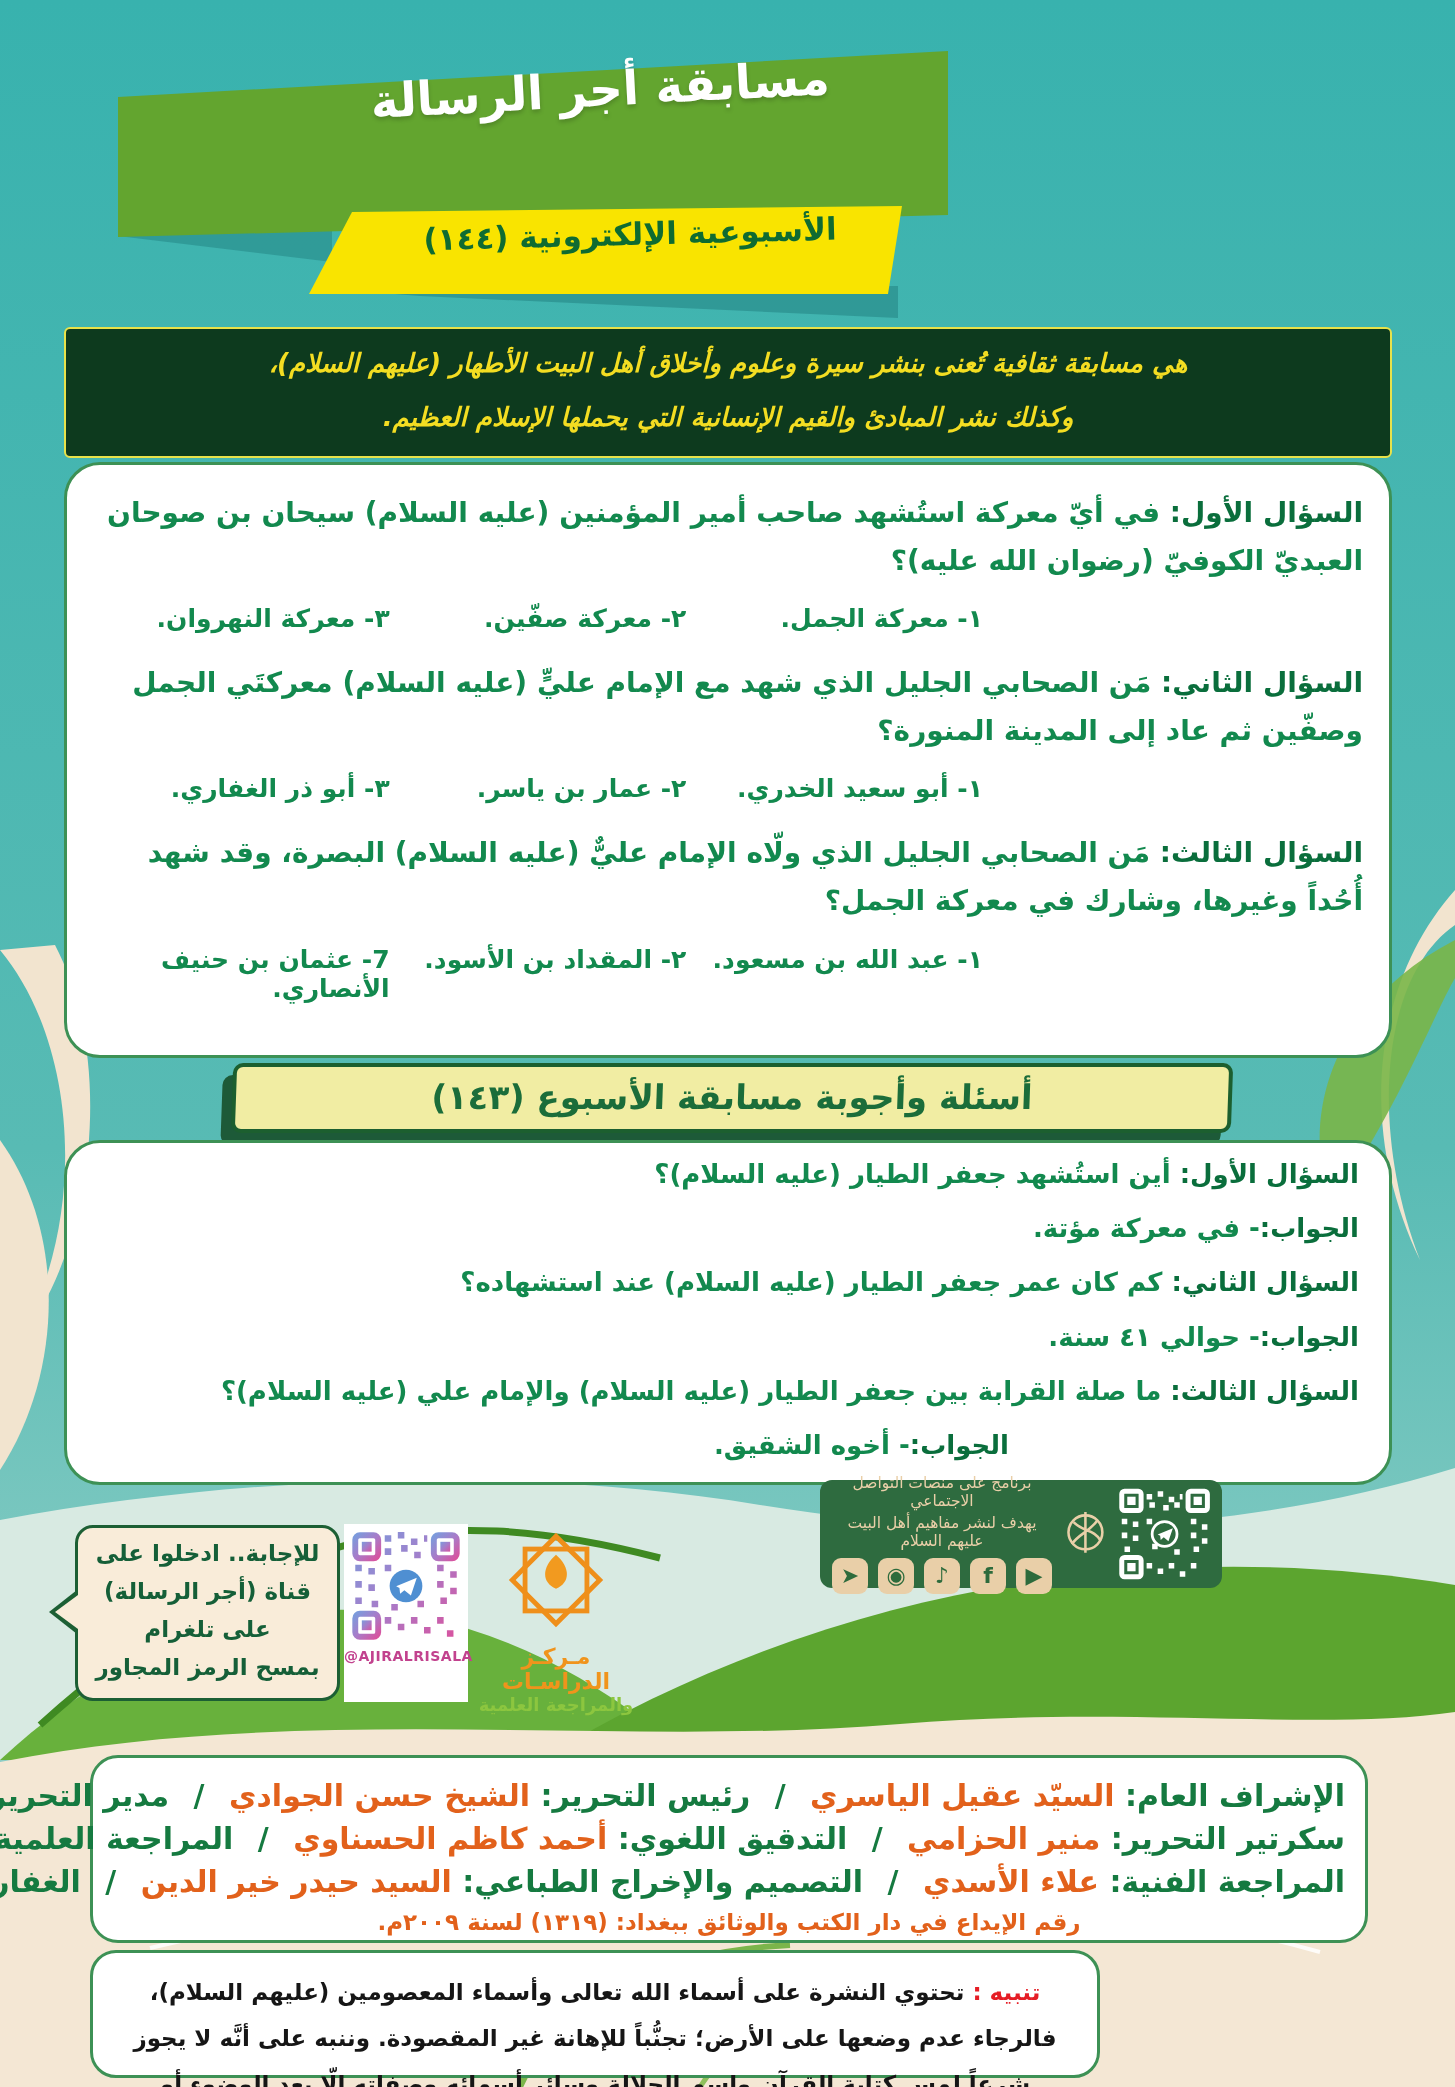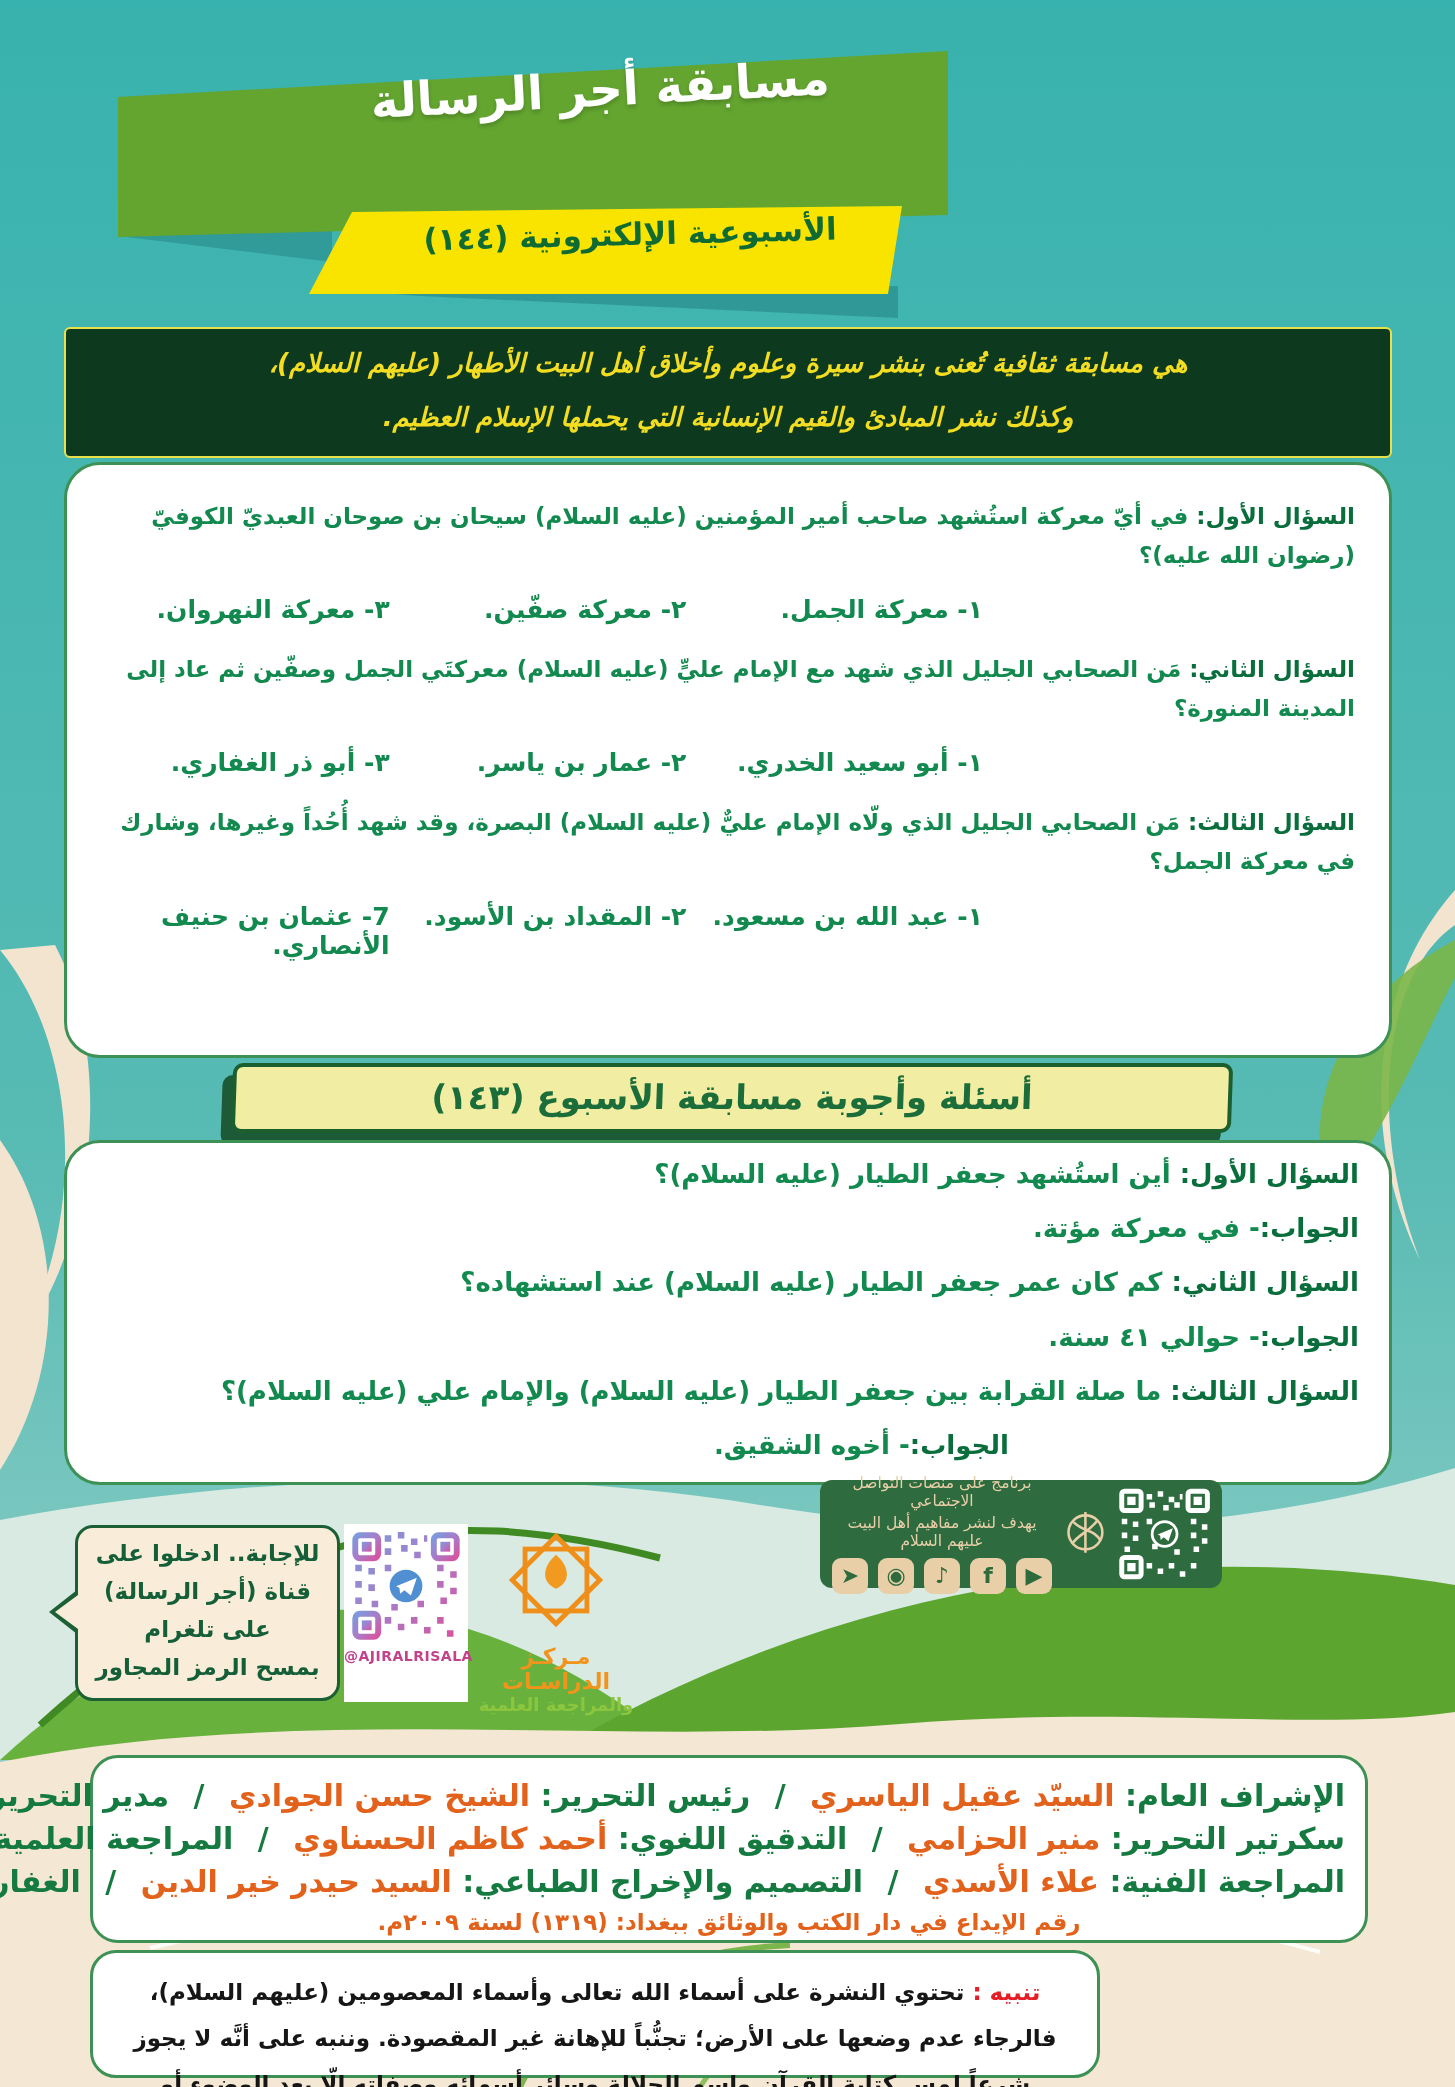--- a/index.html
+++ b/index.html
@@ -17,21 +17,21 @@
 
   
   .intro{left:64px;top:327px;width:1328px;height:131px;background:#0d3a1e;
          border:2px solid #e8e24a;border-radius:6px;box-sizing:border-box;
          color:#f3dd22;text-align:center;font-style:italic;}
   .intro p{margin:14px 20px 0;font-size:26px;line-height:1.55;}
 
   
   .wbox{background:#ffffff;border:3px solid #3d9155;border-radius:36px;box-sizing:border-box;}
   .qbox{left:64px;top:462px;width:1328px;height:596px;padding:24px 26px;}
-  .q-text{font-size:23px;line-height:1.7;margin:8px;color:#12894e;}
+  .q-text{font-size:28px;line-height:1.7;margin:0;color:#12894e;}
   .q-label{color:#0a6e3c;}
   .q-opts{display:flex;font-size:25px;color:#12894e;margin:20px 380px 26px 0;}
   .q-opts span{flex:1;text-align:right;}
   .q-block{margin-bottom:8px;}
 
   
   .banner2{left:232px;top:1063px;width:1000px;height:70px;background:#f1eda3;
            border:4px solid #1c5f2f;border-radius:10px;box-sizing:border-box;
            text-align:center;color:#1b6d3a;font-size:34px;line-height:60px;
            transform:skewX(-2deg);box-shadow:-10px 12px 0 rgba(23,80,42,.9);}

